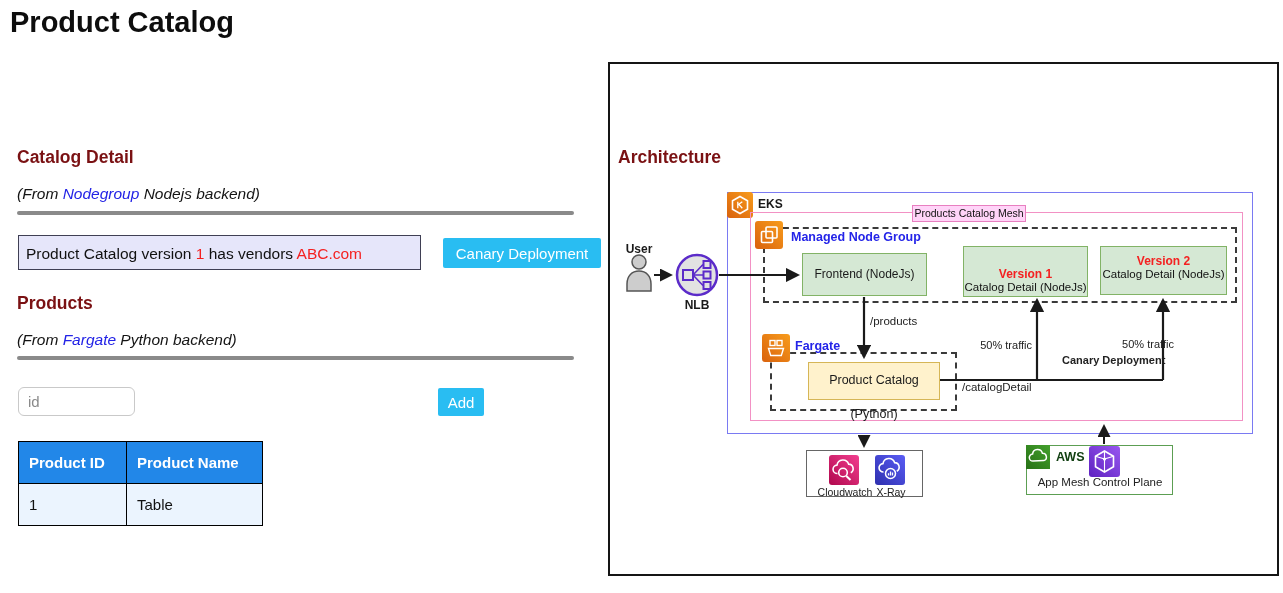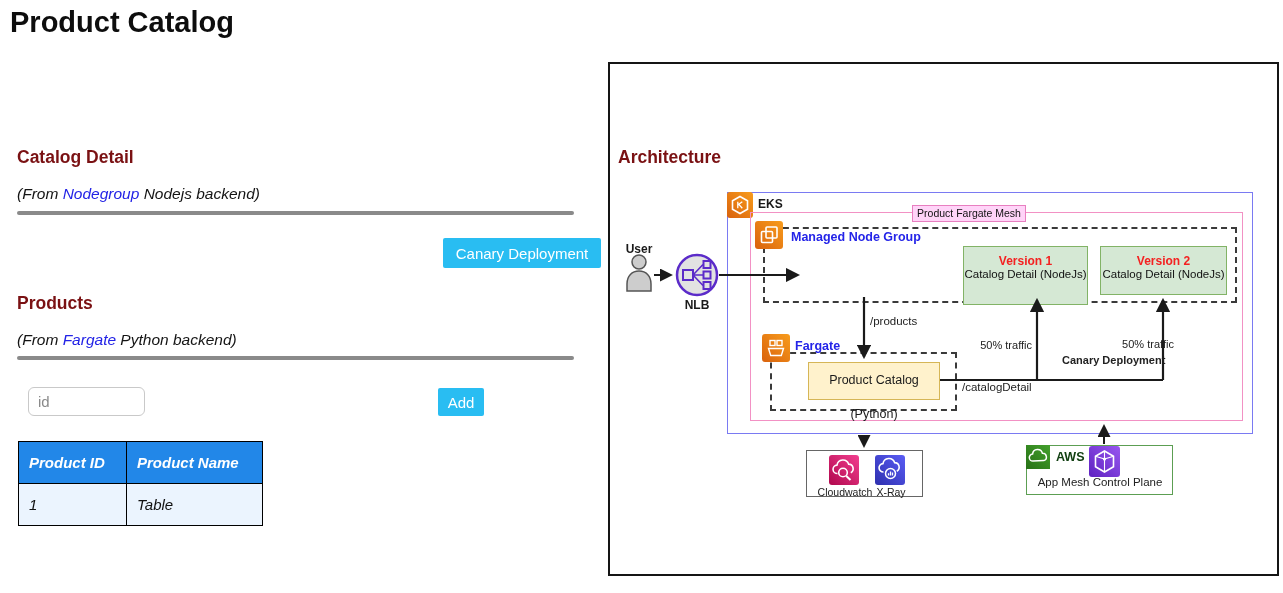--- a/index.html
+++ b/index.html
@@ -10,25 +10,25 @@
   .sec-h{font-size:17.5px;font-weight:bold;color:#7a1113;}
   .subtitle{font-size:15.5px;font-style:italic;color:#141414;}
   .subtitle a{color:#2323e6;text-decoration:none;cursor:pointer;}
   .hr{background:#8a8a8a;height:4px;border-radius:2px;}
   .version-box{width:403px;height:35px;line-height:35px;background:#e6e6fa;
        border:1px solid #3f3f54;font-size:15.5px;padding-left:7px;box-sizing:border-box;white-space:nowrap;}
   .red{color:#f42121;}
   .cyan-btn{background:#29bdf2;color:#fff;border:none;font-size:15px;
        font-family:inherit;border-radius:2px;cursor:pointer;}
   .tin{box-sizing:border-box;height:29px;border:1px solid #c9c9c9;border-radius:6px;
-       background:#fff;font-size:15px;font-family:inherit;padding:0 9px;color:#333;outline:none;margin-left:10px;}
+       background:#fff;font-size:15px;font-family:inherit;padding:0 9px;color:#333;outline:none;}
   .tin::placeholder{color:#8a8a8a;}
   table.products{border-collapse:collapse;}
   table.products th,table.products td{border:1.5px solid #000;text-align:left;
-       height:35px;padding:12px 10px;box-sizing:border-box;font-size:15px;font-style:italic;}
+       height:35px;padding:12px 10px;box-sizing:border-box;font-size:15px;}
   table.products th{background:#2287e8;color:#fff;font-weight:bold;}
   table.products td{background:#ebf4fe;color:#111;}
   .panel{width:671px;height:514px;border:2px solid #151515;box-sizing:border-box;}
   
   .d{font-size:12px;color:#1a1a1a;}
   .dashed-box{border:2px dashed #3a3a3a;box-sizing:border-box;}
   .eks-box{border:1px solid #7a7af2;box-sizing:border-box;}
   .mesh-box{border:1px solid #f291c4;box-sizing:border-box;}
   .mesh-lbl{background:#ffd4f8;border:1px solid #e87fc0;font-size:10.5px;
        text-align:center;line-height:15px;height:15px;}
@@ -55,20 +55,21 @@
 <div class="app">
 
   <h1 class="title abs" style="left:10px;top:6px;">Product Catalog</h1>
 
   <div class="sec-h abs" style="left:17px;top:147px;">Catalog Detail</div>
 
   <div class="subtitle abs" style="left:17px;top:185px;"><span>(From </span><a>Nodegroup</a><span> Nodejs backend)</span></div>
 
   <div class="hr abs" style="left:17px;top:211px;width:557px;"></div>
 
+  <div class="version-box abs" style="left:18px;top:235px;"><span>Product Catalog version </span><span class="red">1</span><span> has vendors </span><span class="red">ABC.com</span></div>
 
   <button class="cyan-btn abs" style="left:443px;top:238px;width:158px;height:30px;">Canary Deployment</button>
 
   <div class="sec-h abs" style="left:17px;top:293px;">Products</div>
 
   <div class="subtitle abs" style="left:17px;top:331px;"><span>(From </span><a>Fargate</a><span> Python backend)</span></div>
 
   <div class="hr abs" style="left:17px;top:356px;width:557px;"></div>
 
   <input class="tin abs" style="left: 18px; top: 387px; width: 117px;" placeholder="id">
@@ -96,33 +97,34 @@
   <div class="eks-box abs" style="left:727px;top:192px;width:526px;height:242px;"></div>
   <div class="ic ic-orange abs" style="left:727px;top:192px;width:26px;height:26px;">
     <svg width="26" height="26" viewBox="0 0 26 26">
         <path d="M13 4.5 L20.5 8.75 V17.25 L13 21.5 L5.5 17.25 V8.75 Z" fill="none" stroke="#fff" stroke-width="1.6"></path>
         <path d="M10.8 9.8 V16.2 M10.8 13 L15.3 9.8 M11.8 12.4 L15.3 16.2" stroke="#fff" stroke-width="1.3" fill="none"></path>
       </svg>
   </div>
   <div class="d abs" style="left:758px;top:197px;font-weight:bold;">EKS</div>
 
   <div class="mesh-box abs" style="left:750px;top:212px;width:493px;height:209px;"></div>
-  <div class="mesh-lbl abs" style="left:912px;top:205px;width:112px;">Product Fargate Mesh</div>
+  <div class="mesh-lbl abs" style="left:912px;top:205px;width:112px;">Products Catalog Mesh</div>
 
   <div class="dashed-box abs" style="left:763px;top:227px;width:474px;height:76px;"></div>
   <div class="ic ic-orange abs" style="left:755px;top:221px;width:28px;height:28px;">
     <svg width="28" height="28" viewBox="0 0 28 28">
         <rect x="6.5" y="10.5" width="11" height="11" rx="1" fill="none" stroke="#fff" stroke-width="1.6"></rect>
         <rect x="11" y="6" width="11" height="11" rx="1" fill="none" stroke="#fff" stroke-width="1.6"></rect>
       </svg>
   </div>
   <div class="blue-lbl abs" style="left:791px;top:230px;">Managed Node Group</div>
 
-
-  <div class="green-box abs" style="left:963px;top:246px;width:125px;height:59px;padding-top:7px;">
+  <div class="green-box abs d" style="left:802px;top:253px;width:125px;height:43px;line-height:41px;">Frontend (NodeJs)</div>
+
+  <div class="green-box abs" style="left:963px;top:246px;width:125px;height:51px;padding-top:20px;">
     <div class="red-lbl">Version 1</div>
     <div style="font-size:11.5px;">Catalog Detail (NodeJs)</div>
   </div>
 
   <div class="green-box abs" style="left:1100px;top:246px;width:127px;height:49px;padding-top:7px;">
     <div class="red-lbl">Version 2</div>
     <div style="font-size:11.5px;">Catalog Detail (NodeJs)</div>
   </div>
 
   <div class="d abs" style="left:622px;top:242px;width:34px;text-align:center;font-weight:bold;">User</div>

